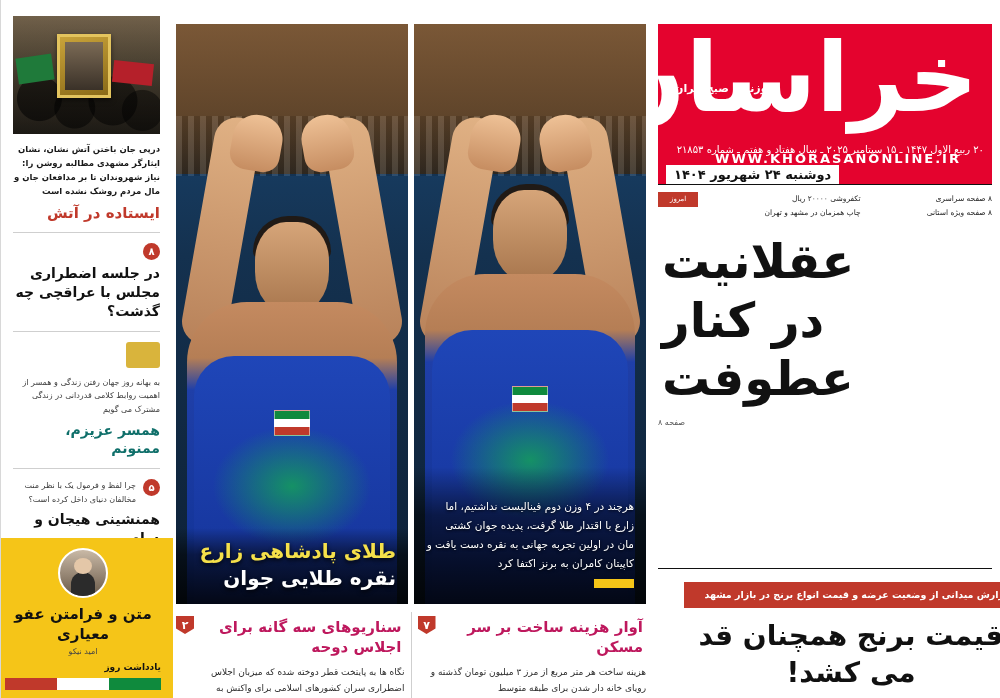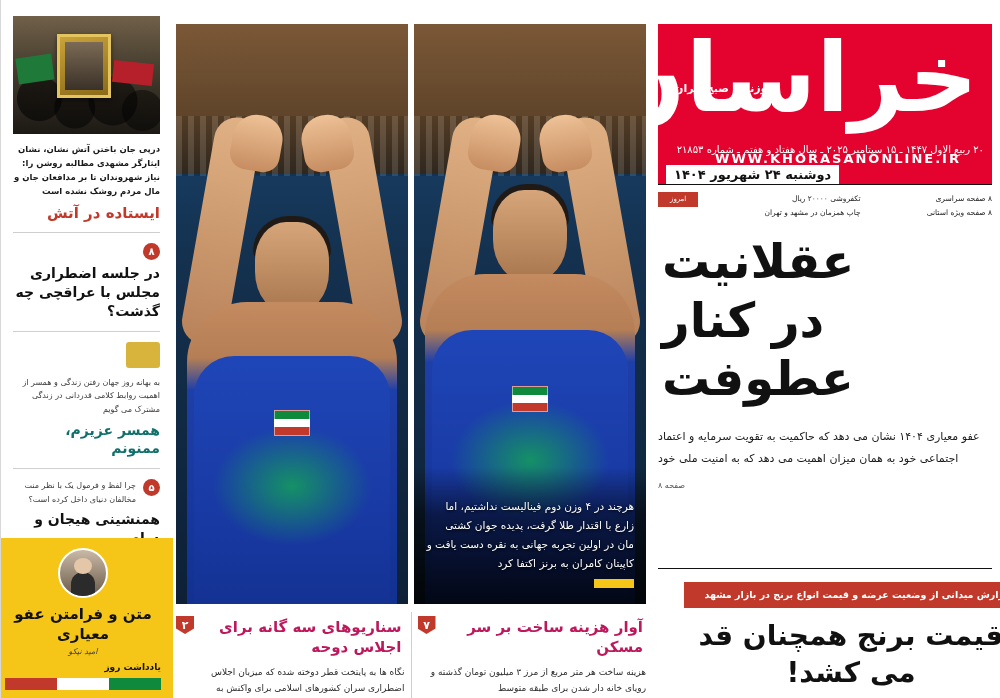--- a/index.html
+++ b/index.html
@@ -66,21 +66,21 @@
     position:absolute;left:0;bottom:0;width:172px;background:#f5c518;padding:10px 12px 8px 4px;
     box-sizing:border-box;direction:rtl;text-align:right;
   }
   .lc-avatar{
     width:46px;height:46px;border-radius:50%;margin:0 auto 6px auto;
     background:linear-gradient(180deg,#c9b9a6,#6a5a49);border:2px solid #fff;overflow:hidden;position:relative;
   }
   .lc-avatar:after{content:"";position:absolute;left:11px;top:22px;width:24px;height:24px;border-radius:50% 50% 0 0;background:#2b2b2b;}
   .lc-avatar:before{content:"";position:absolute;left:14px;top:8px;width:18px;height:16px;border-radius:50%;background:#e4c7a8;z-index:2;}
   .lc-bt{font-size:15px;font-weight:bold;color:#111;line-height:1.35;text-align:center;}
-  .lc-bsub{font-size:8px;color:#444;text-align:center;margin-top:3px;font-style:italic;}
+  .lc-bsub{font-size:8px;color:#444;text-align:center;margin-top:3px;}
   .lc-bnote{font-size:9px;color:#111;font-weight:bold;margin-top:6px;display:flex;justify-content:space-between;}
   .lc-flagbar{height:12px;margin-top:6px;display:flex;}
   .lc-flagbar i{flex:1;display:block;}
   .lc-flagbar i:nth-child(1){background:#0f8a3d;}
   .lc-flagbar i:nth-child(2){background:#ffffff;}
   .lc-flagbar i:nth-child(3){background:#c0392b;}
 
   
   .photos{position:absolute;left:176px;top:24px;width:470px;height:580px;display:flex;gap:6px;}
   .ph{position:relative;flex:1;overflow:hidden;background:#17324f;}
@@ -320,20 +320,24 @@
           </div>
         <div class="arm r" data-interactable="false">
             <span class="hand r" data-interactable="false"></span>
           </div>
         <div class="hair" data-interactable="false"></div>
         <div class="head" data-interactable="false"></div>
         <div class="torso" data-interactable="false"></div>
         <div class="singlet" data-interactable="false"></div>
         <div class="badge-flag" data-interactable="false"></div>
       </div>
+      <div class="cap" data-interactable="false">
+        <div class="t1" data-interactable="false">طلای پادشاهی زارع</div>
+        <div class="t2" data-interactable="false">نقره طلایی جوان</div>
+      </div>
     </div>
   </div>
 
   <div class="teasers" data-interactable="false">
     <div class="teaser" data-interactable="true">
       <span class="badge" data-interactable="false">۷</span>
       <h3 data-interactable="false">آوار هزینه ساخت بر سر مسکن</h3>
       <p data-interactable="false">هزینه ساخت هر متر مربع از مرز ۳ میلیون تومان گذشته و رویای خانه دار شدن برای طبقه متوسط</p>
     </div>
     <div class="tdiv" data-interactable="false"></div>
@@ -368,21 +372,20 @@
         <span class="tagred" data-interactable="false">امروز</span>
       </div>
     </div>
 
     <div class="leadwrap" data-interactable="true">
       <h1 data-interactable="false">
         <span data-interactable="false">عقلانیت</span><br>
         <span data-interactable="false">در کنار</span><br>
         <span data-interactable="false">عطوفت</span>
       </h1>
-      <div class="lead-sub" data-interactable="false">عفو معیاری ۱۴۰۴ نشان می دهد که حاکمیت به تقویت سرمایه و اعتماد اجتماعی خود به همان میزان اهمیت می دهد که به امنیت ملی خود</div>
       <div class="lead-more" data-interactable="false">صفحه ۸</div>
     </div>
 
     <div class="lead-rule" data-interactable="false"></div>
 
     <div class="ricebox" data-interactable="true">
       <div class="ribbon" data-interactable="false">گزارش میدانی از وضعیت عرضه و قیمت انواع برنج در بازار مشهد</div>
       <h2 data-interactable="false">قیمت برنج همچنان قد می کشد!</h2>
     </div>
   </div>

